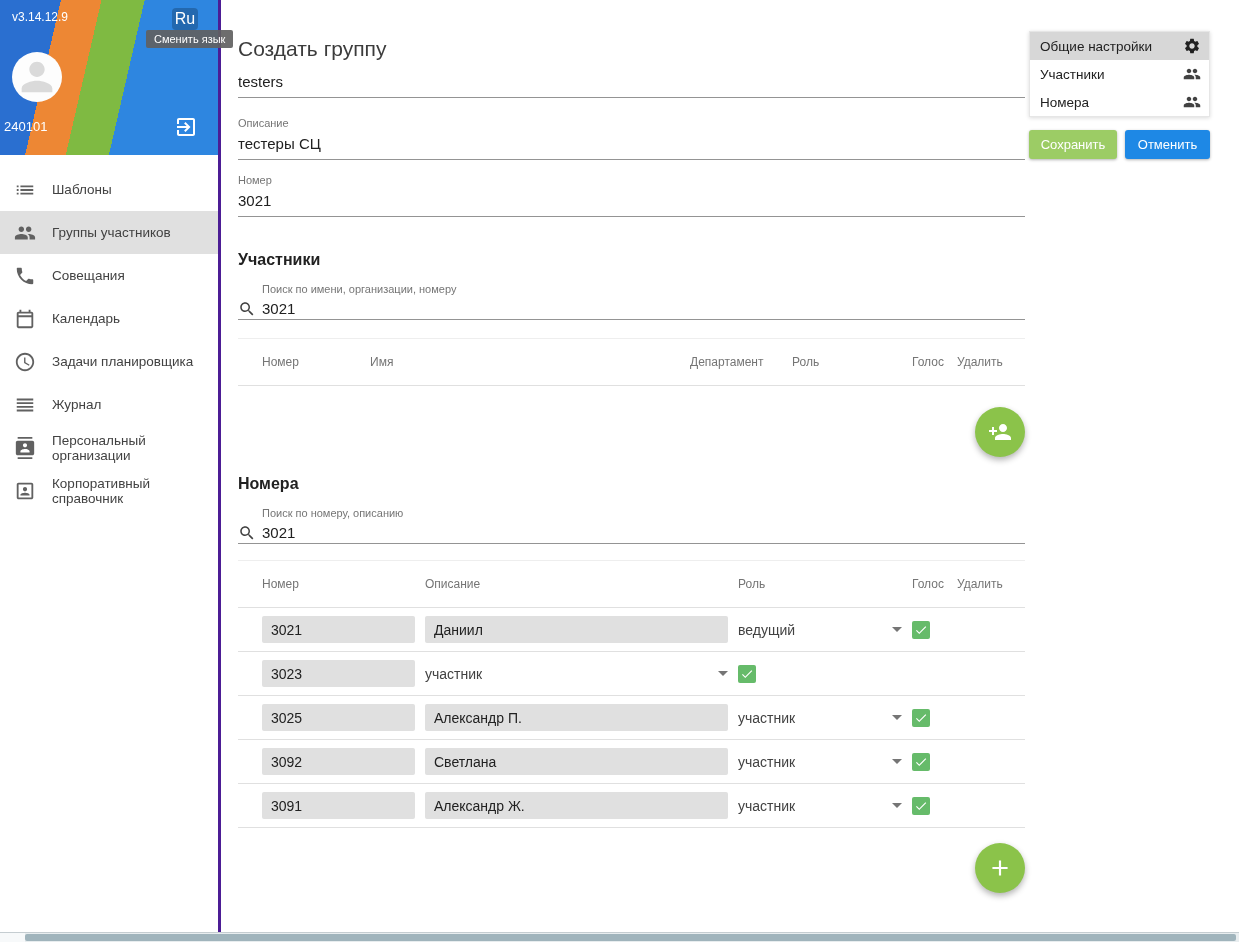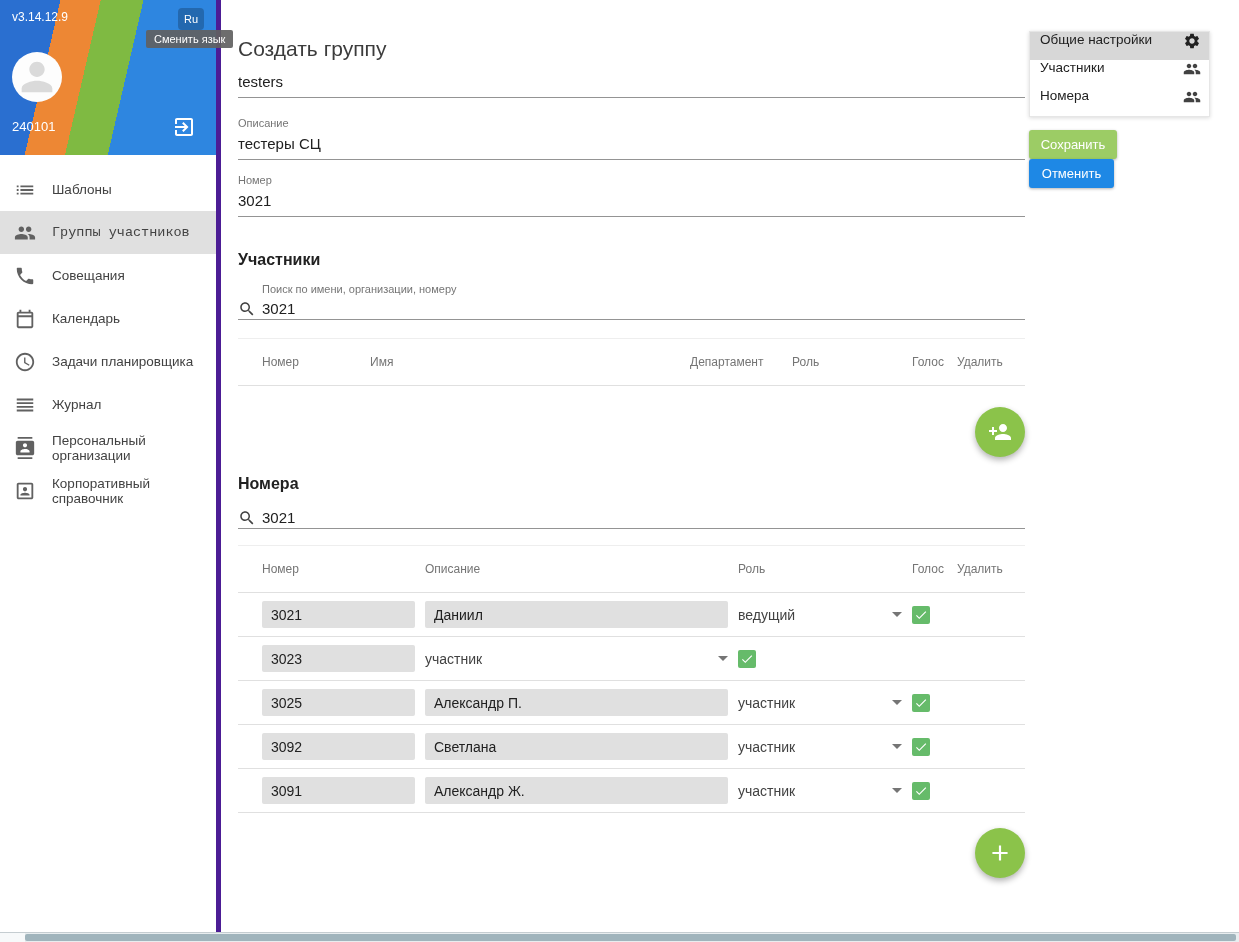--- a/index.html
+++ b/index.html
@@ -2,36 +2,36 @@
 <html><head>
 <meta charset="utf-8">
 <style>
   * { margin:0; padding:0; box-sizing:border-box; }
   html,body { width:1239px; height:942px; overflow:hidden; background:#fff;
     font-family:"Liberation Sans","DejaVu Sans",sans-serif; }
   body { position:relative; }
 
   
   .sidebar { position:absolute; left:0; top:0; width:221px; height:934px;
-    background:#fff; border-right:5px solid #4c1d95; z-index:10; }
+    background:#fff; border-right:3px solid #4c1d95; z-index:10; }
   .sidebar-header { position:relative; height:155px;
     background:linear-gradient(103deg,#2A6FD0 0%,#2A6FD0 24%,#ED8734 24%,#ED8734 40%,#7FBA42 40%,#7FBA42 57%,#2E86E0 57%,#2E86E0 100%); }
   .version { position:absolute; left:12px; top:10px; color:#fff; font-size:12px; }
-  .lang-btn { position:absolute; right:12px; top:8px; width:26px; height:22px;
-    background:rgba(0,0,0,0.22); border-radius:4px; color:#fff; font-size:11px;
+  .lang-btn { position:absolute; right:20px; top:8px; width:26px; height:22px;
+    background:rgba(0,0,0,0.22); border-radius:4px; color:#fff; font-size:16px;
     display:flex; align-items:center; justify-content:center; cursor:pointer; }
   .avatar { position:absolute; left:12px; top:52px; width:50px; height:50px;
     border-radius:50%; background:#FDFDFD; display:flex; align-items:center; justify-content:center; overflow:hidden; }
-  .user-number { position:absolute; left:12px; top:119px; color:#fff; font-size:13px; }
+  .user-number { position:absolute; left:4px; top:119px; color:#fff; font-size:13px; }
   .logout-btn { position:absolute; right:20px; top:115px; width:24px; height:24px; cursor:pointer; }
 
   .menu { padding-top:13px; }
   .menu-item { height:43px; display:flex; align-items:center; padding-left:14px;
     cursor:pointer; }
-  .menu-item.active { background:#E0E0E0;font-family:Liberation Mono, monospace; }
+  .menu-item.active { background:#E0E0E0; }
   .menu-item .mi-icon { width:22px; height:22px; margin-right:16px; flex:0 0 22px; }
   .menu-item .mi-label { font-size:13.5px; font-weight:500; color:#424242; }
 
   .tooltip { position:absolute; left:146px; top:30px; z-index:60;
     background:rgba(97,97,97,0.92); color:#fff; font-size:11px;
     padding:3px 8px; border-radius:2px; white-space:nowrap; }
 
   
   .main { position:absolute; left:222px; top:16px; width:1017px; height:932px;
     padding-left:16px; overflow:hidden; }
@@ -82,25 +82,25 @@
     display:flex; align-items:center; justify-content:center; cursor:pointer;
     box-shadow:0 3px 6px rgba(0,0,0,0.3); border:none; }
   .fab-participants { position:absolute; left:737px; top:68px; z-index:5; }
   .fab-plus-wrap { position:relative; height:70px; margin-top:15px; }
   .fab-plus { position:absolute; left:737px; top:0; }
 
   
   .settings-panel { position:absolute; left:1029px; top:31px; width:181px; z-index:20; }
   .settings-menu { background:#fff; border:1px solid #E6E6E6;
     box-shadow:0 1px 4px rgba(0,0,0,0.15); }
-  .settings-item { height:28px; display:flex; 
+  .settings-item { height:28px; display:flex; align-items:center;
     padding:0 8px 0 10px; font-size:13.5px; color:#212121; cursor:pointer; }
   .settings-item.active { background:#D7D7D7; }
   .settings-item .si-icon { margin-left:auto; width:18px; height:18px; }
-  .panel-buttons { display:flex; margin-top:13px;flex-direction:column; }
+  .panel-buttons { display:flex; margin-top:13px; }
   .btn { height:29px; border:none; border-radius:3px; color:#fff; font-size:13px;
     font-weight:500; cursor:pointer; box-shadow:0 1px 3px rgba(0,0,0,0.3);
     font-family:"Liberation Sans","DejaVu Sans",sans-serif; }
   .btn-save { width:88px; background:#9CCC65; margin-right:8px; }
   .btn-cancel { width:85px; background:#1E88E5; }
 
   
   .hscroll { position:absolute; left:0; bottom:0; width:1239px; height:10px;
     background:#E8EDEF; border-top:1px solid #C5CDD1; z-index:40; }
   .hscroll-corner { position:absolute; left:0; top:0; width:25px; height:9px; background:#F7F9FA; }
@@ -224,20 +224,21 @@
       <button class="fab fab-participants">
         <svg width="24" height="24" viewBox="0 0 24 24">
             <path fill="#fff" d="M15 12c2.21 0 4-1.79 4-4s-1.79-4-4-4-4 1.79-4 4 1.79 4 4 4zm-9-2V7H4v3H1v2h3v3h2v-3h3v-2H6zm9 4c-2.67 0-8 1.34-8 4v2h16v-2c0-2.66-5.33-4-8-4z"></path>
           </svg>
       </button>
     </div>
 
     <h2 class="section-heading" style="margin-top:19px;">Номера</h2>
 
     <div class="search-block">
+      <div class="search-label">Поиск по номеру, описанию</div>
       <div class="search-row">
         <svg class="s-icon" viewBox="0 0 24 24">
             <path fill="#424242" d="M15.5 14h-.79l-.28-.27C15.41 12.59 16 11.11 16 9.5 16 5.91 13.09 3 9.5 3S3 5.91 3 9.5 5.91 16 9.5 16c1.61 0 3.09-.59 4.23-1.57l.27.28v.79l5 5L20.49 19l-5-5zm-6 0C7.01 14 5 11.99 5 9.5S7.01 5 9.5 5 14 7.01 14 9.5 11.99 14 9.5 14z"></path>
           </svg>
         <input class="search-input" type="text" value="3021" style="">
       </div>
     </div>
 
     <div class="table" style="margin-top:16px;">
       <div class="thead grid-numbers">

